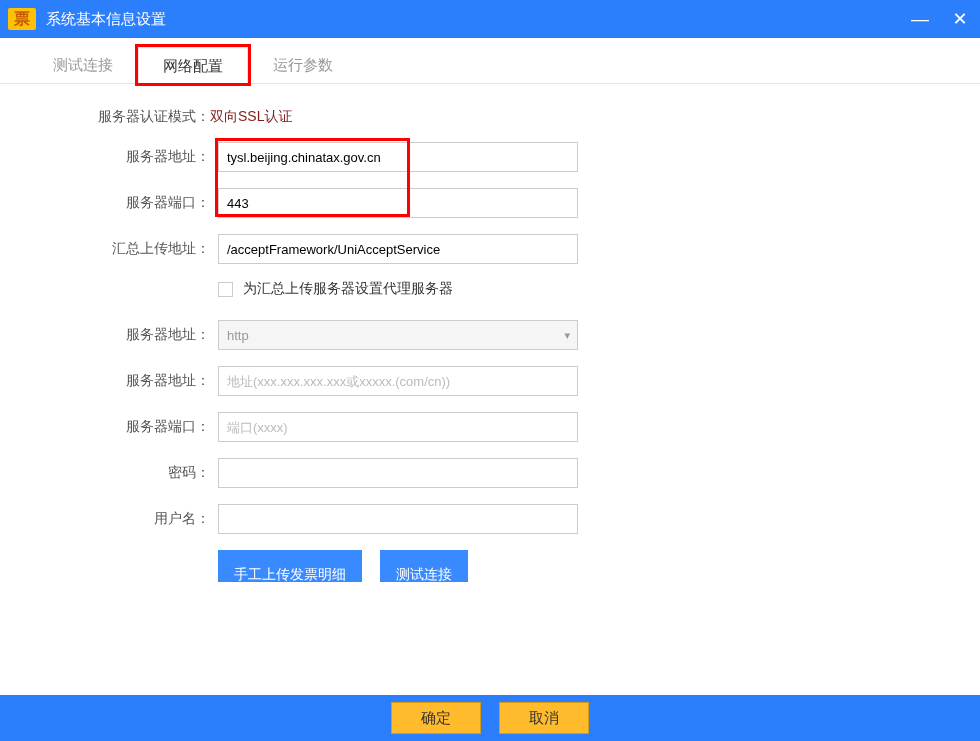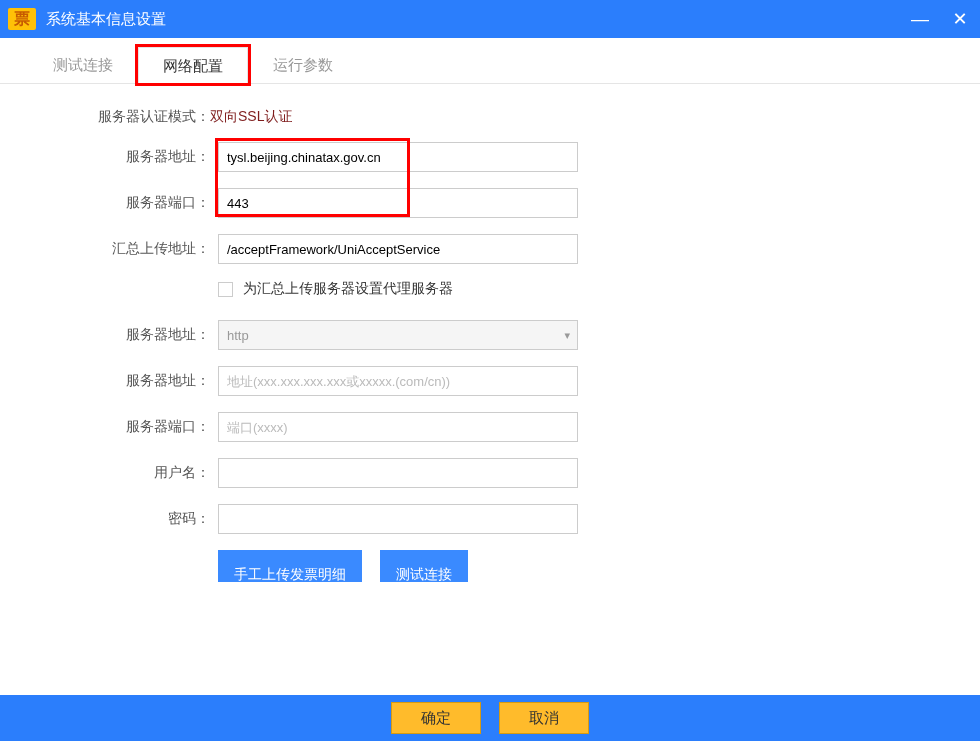--- a/index.html
+++ b/index.html
@@ -261,27 +261,27 @@
     <div class="form-label">服务器地址：</div>
     <input class="form-control" placeholder="地址(xxx.xxx.xxx.xxx或xxxxx.(com/cn))" style="">
   </div>
 
   <div class="form-row">
     <div class="form-label">服务器端口：</div>
     <input class="form-control" placeholder="端口(xxxx)" style="">
   </div>
 
   <div class="form-row">
+    <div class="form-label">密码：</div>
+    <input class="form-control" type="password" style="">
+  </div>
+
+  <div class="form-row">
     <div class="form-label">用户名：</div>
     <input class="form-control" style="">
-  </div>
-
-  <div class="form-row">
-    <div class="form-label">密码：</div>
-    <input class="form-control" type="password" style="">
   </div>
 
   <div class="action-buttons">
     <button class="btn-blue">手工上传发票明细</button>
     <button class="btn-blue">测试连接</button>
   </div>
 
 </div>
 
 <div class="footer-bar">

